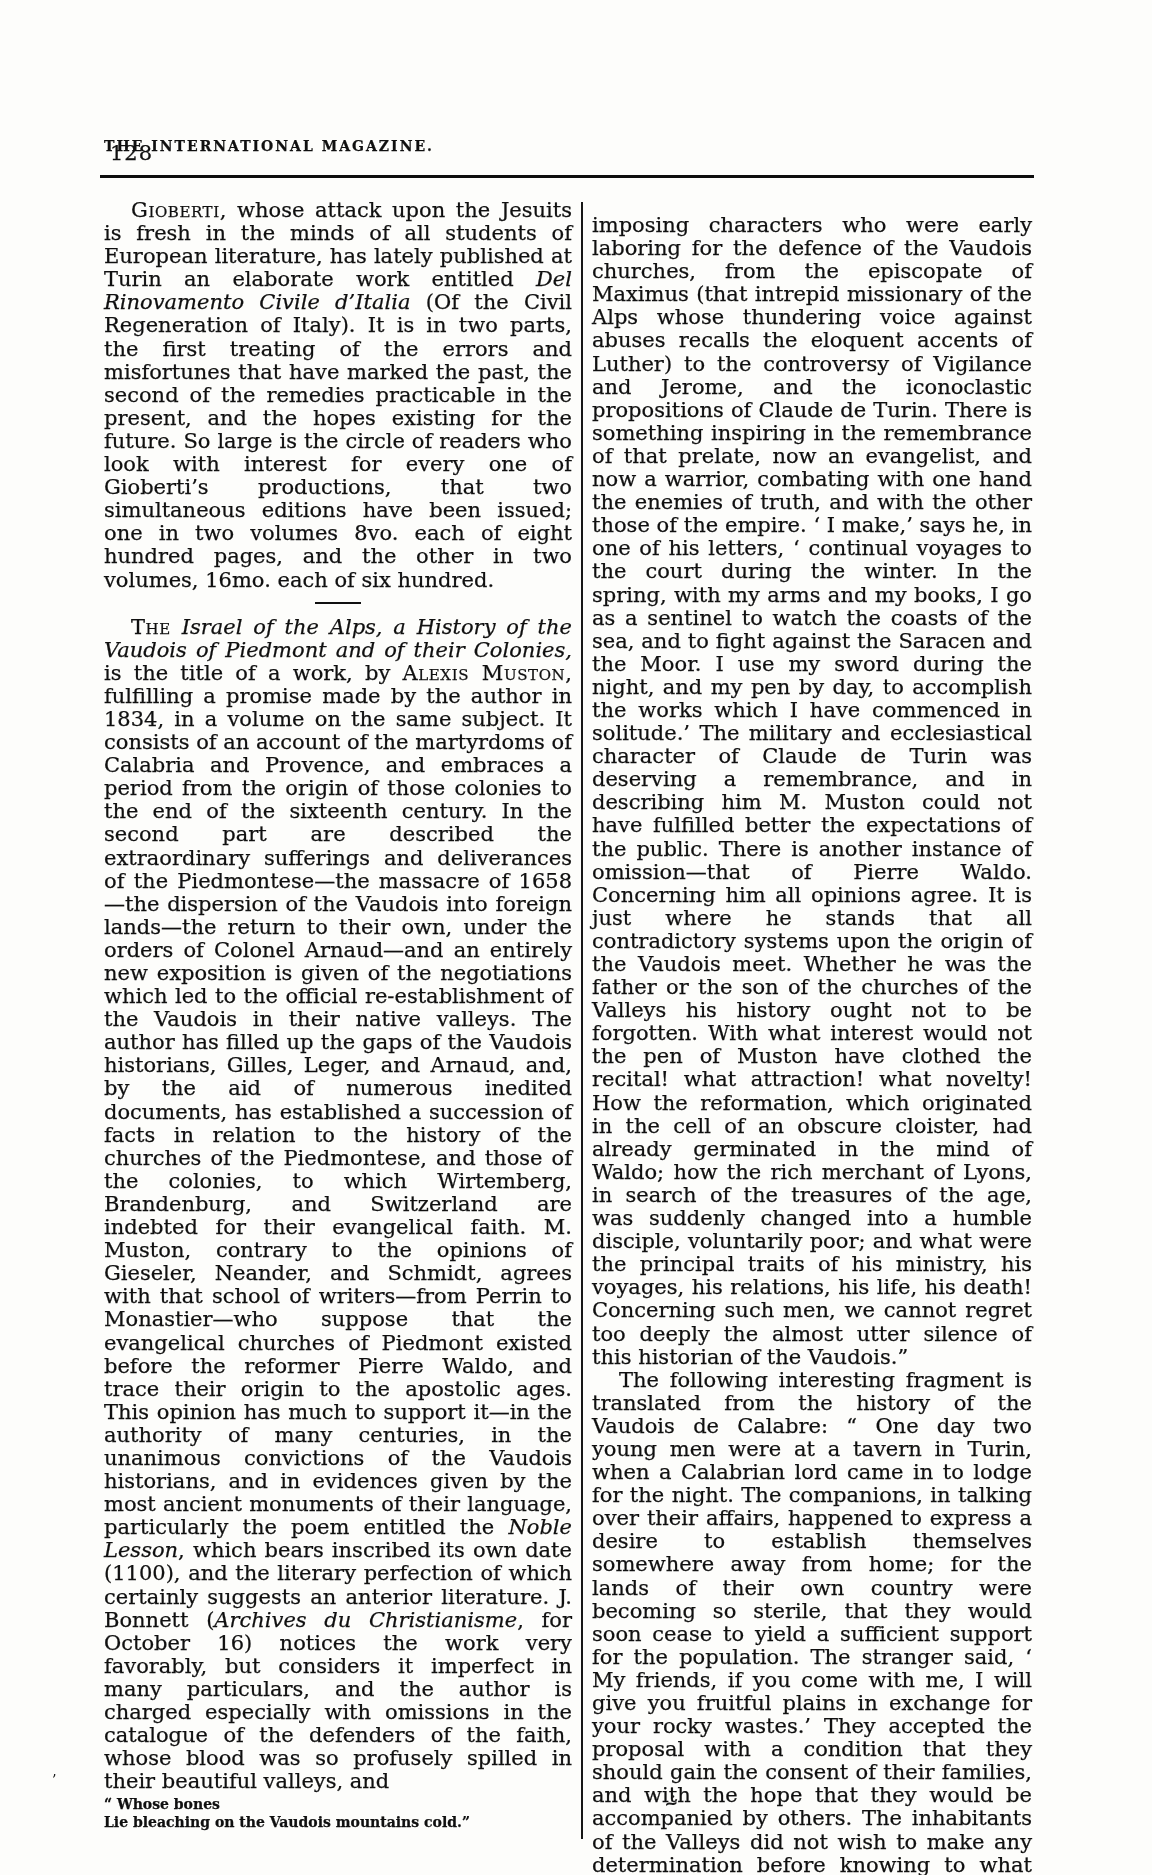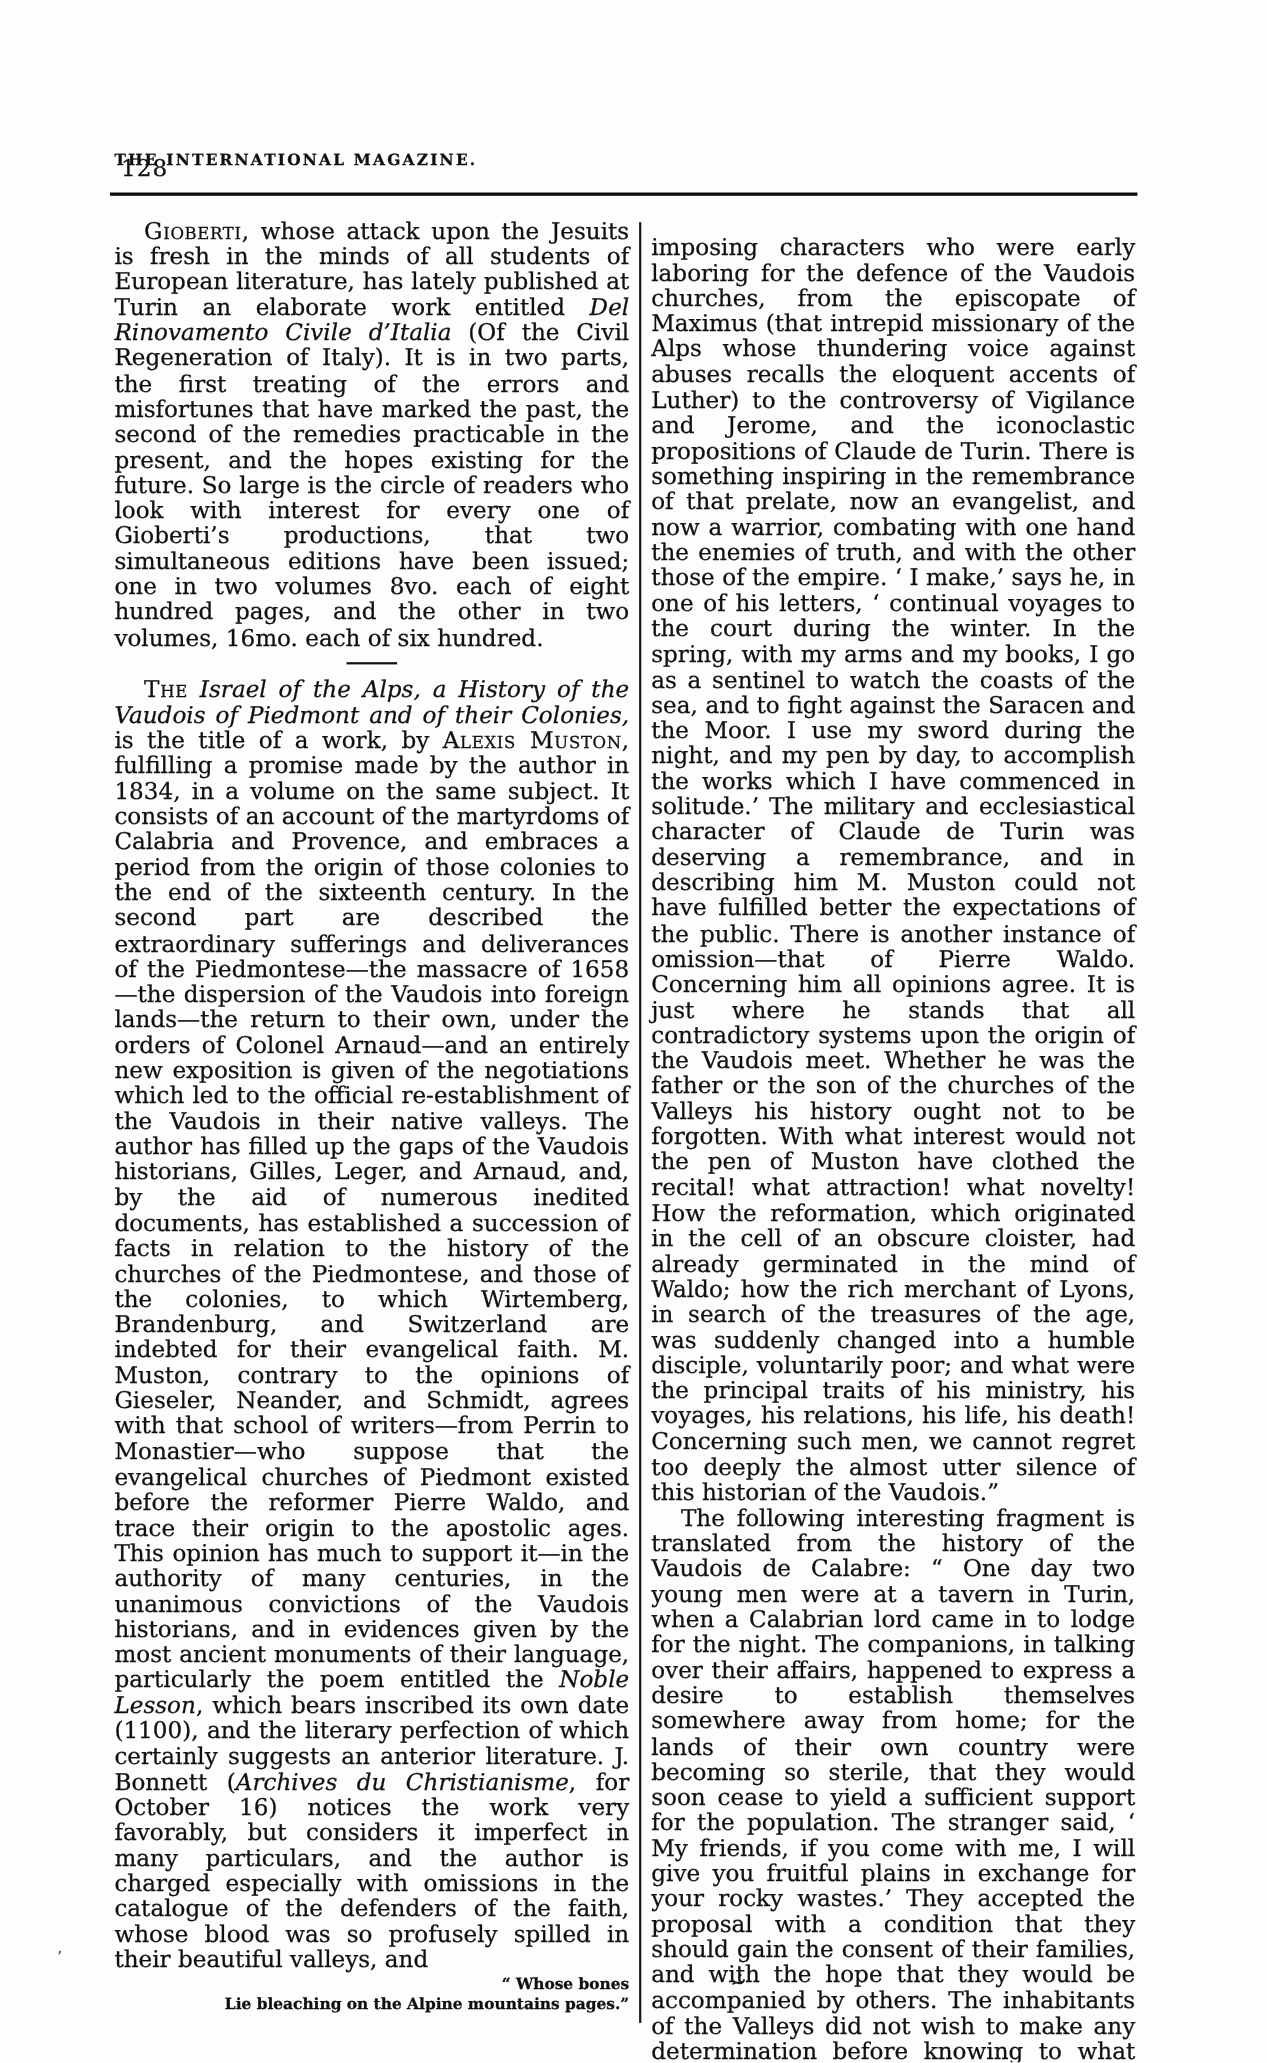--- a/index.html
+++ b/index.html
@@ -33,21 +33,21 @@
     margin:0; font-size:21px; line-height:23.1px; text-align:justify;
     text-indent:0; hyphens:auto; -webkit-hyphens:auto;
   }
   p.indent { text-indent:27px; }
   .i  { font-style:italic; }
   .sc { font-variant:small-caps; letter-spacing:0.6px; }
   .section-dash {
     width:46px; height:2px; background:#101010; margin:10px auto 12px auto;
   }
   .verse {
-    text-align:right; font-size:14px; font-weight:bold;
+    text-align:left; font-size:14px; font-weight:bold;
     line-height:17.5px; margin:3px 0 2px 0;
   }
   .pagenum, .title, p, .verse { -webkit-text-stroke:0.25px #101010; }
   .speck { position:absolute; color:#1c1c1c; }
   .speck-margin { left:52px;  top:1772px; font-size:14px; }
   .speck-bottom { left:664px; top:1793px; font-size:17px; font-weight:bold; transform:rotate(-8deg); }
 </style>
 </head>
 <body>
 
@@ -64,21 +64,21 @@
 
     <div class="col-left">
       <p class="indent"><span class="sc">Gioberti</span><span>, whose attack upon the Jesuits is fresh in the minds of all students of European literature, has lately published at Turin an elaborate work entitled </span><span class="i">Del Rinovamento Civile d’Italia</span><span> (Of the Civil Regeneration of Italy).  It is in two parts, the first treating of the errors and misfortunes that have marked the past, the second of the remedies practicable in the present, and the hopes existing for the future.  So large is the circle of readers who look with interest for every one of Gioberti’s productions, that two simultaneous editions have been issued; one in two volumes 8vo. each of eight hundred pages, and the other in two volumes, 16mo. each of six hundred.</span></p>
 
       <div class="section-dash"></div>
 
       <p class="indent"><span class="sc">The</span><span> </span><span class="i">Israel of the Alps, a History of the Vaudois of Piedmont and of their Colonies,</span><span> is the title of a work, by </span><span class="sc">Alexis Muston</span><span>, fulfilling a promise made by the author in 1834, in a volume on the same subject.  It consists of an account of the martyrdoms of Calabria and Provence, and embraces a period from the origin of those colonies to the end of the sixteenth century.  In the second part are described the extraordinary sufferings and deliverances of the Piedmontese—the massacre of 1658—the dispersion of the Vaudois into foreign lands—the return to their own, under the orders of Colonel Arnaud—and an entirely new exposition is given of the negotiations which led to the official re-establishment of the Vaudois in their native valleys.  The author has filled up the gaps of the Vaudois historians, Gilles, Leger, and Arnaud, and, by the aid of numerous inedited documents, has established a succession of facts in relation to the history of the churches of the Piedmontese, and those of the colonies, to which Wirtemberg, Brandenburg, and Switzerland are indebted for their evangelical faith.  M. Muston, contrary to the opinions of Gieseler, Neander, and Schmidt, agrees with that school of writers—from Perrin to Monastier—who suppose that the evangelical churches of Piedmont existed before the reformer Pierre Waldo, and trace their origin to the apostolic ages.  This opinion has much to support it—in the authority of many centuries, in the unanimous convictions of the Vaudois historians, and in evidences given by the most ancient monuments of their language, particularly the poem entitled the </span><span class="i">Noble Lesson</span><span>, which bears inscribed its own date (1100), and the literary perfection of which certainly suggests an anterior literature.  J. Bonnett (</span><span class="i">Archives du Christianisme</span><span>, for October 16) notices the work very favorably, but considers it imperfect in many particulars, and the author is charged especially with omissions in the catalogue of the defenders of the faith, whose blood was so profusely spilled in their beautiful valleys, and</span></p>
 
       <div class="verse">
         <div>“ Whose bones</div>
-        <div>Lie bleaching on the Alpine mountains pages.”</div>
+        <div>Lie bleaching on the Vaudois mountains cold.”</div>
       </div>
 
     </div>
 
     <div class="divider"></div>
 
     <div class="col-right">
       <p>imposing characters who were early laboring for the defence of the Vaudois churches, from the episcopate of Maximus (that intrepid missionary of the Alps whose thundering voice against abuses recalls the eloquent accents of Luther) to the controversy of Vigilance and Jerome, and the iconoclastic propositions of Claude de Turin.  There is something inspiring in the remembrance of that prelate, now an evangelist, and now a warrior, combating with one hand the enemies of truth, and with the other those of the empire.  ‘ I make,’ says he, in one of his letters, ‘ continual voyages to the court during the winter.  In the spring, with my arms and my books, I go as a sentinel to watch the coasts of the sea, and to fight against the Saracen and the Moor.  I use my sword during the night, and my pen by day, to accomplish the works which I have commenced in solitude.’  The military and ecclesiastical character of Claude de Turin was deserving a remembrance, and in describing him M. Muston could not have fulfilled better the expectations of the public.  There is another instance of omission—that of Pierre Waldo.  Concerning him all opinions agree.  It is just where he stands that all contradictory systems upon the origin of the Vaudois meet.  Whether he was the father or the son of the churches of the Valleys his history ought not to be forgotten.  With what interest would not the pen of Muston have clothed the recital! what attraction! what novelty!  How the reformation, which originated in the cell of an obscure cloister, had already germinated in the mind of Waldo; how the rich merchant of Lyons, in search of the treasures of the age, was suddenly changed into a humble disciple, voluntarily poor; and what were the principal traits of his ministry, his voyages, his relations, his life, his death!  Concerning such men, we cannot regret too deeply the almost utter silence of this historian of the Vaudois.”</p>
 
       <p class="indent">The following interesting fragment is translated from the history of the Vaudois de Calabre: “ One day two young men were at a tavern in Turin, when a Calabrian lord came in to lodge for the night.  The companions, in talking over their affairs, happened to express a desire to establish themselves somewhere away from home; for the lands of their own country were becoming so sterile, that they would soon cease to yield a sufficient support for the population.  The stranger said, ‘ My friends, if you come with me, I will give you fruitful plains in exchange for your rocky wastes.’  They accepted the proposal with a condition that they should gain the consent of their families, and with the hope that they would be accompanied by others.  The inhabitants of the Valleys did not wish to make any determination before knowing to what kind of country they were invited, and commissioners were therefore sent to Calabria, with the youths to whom the lands had been offered.</p>

